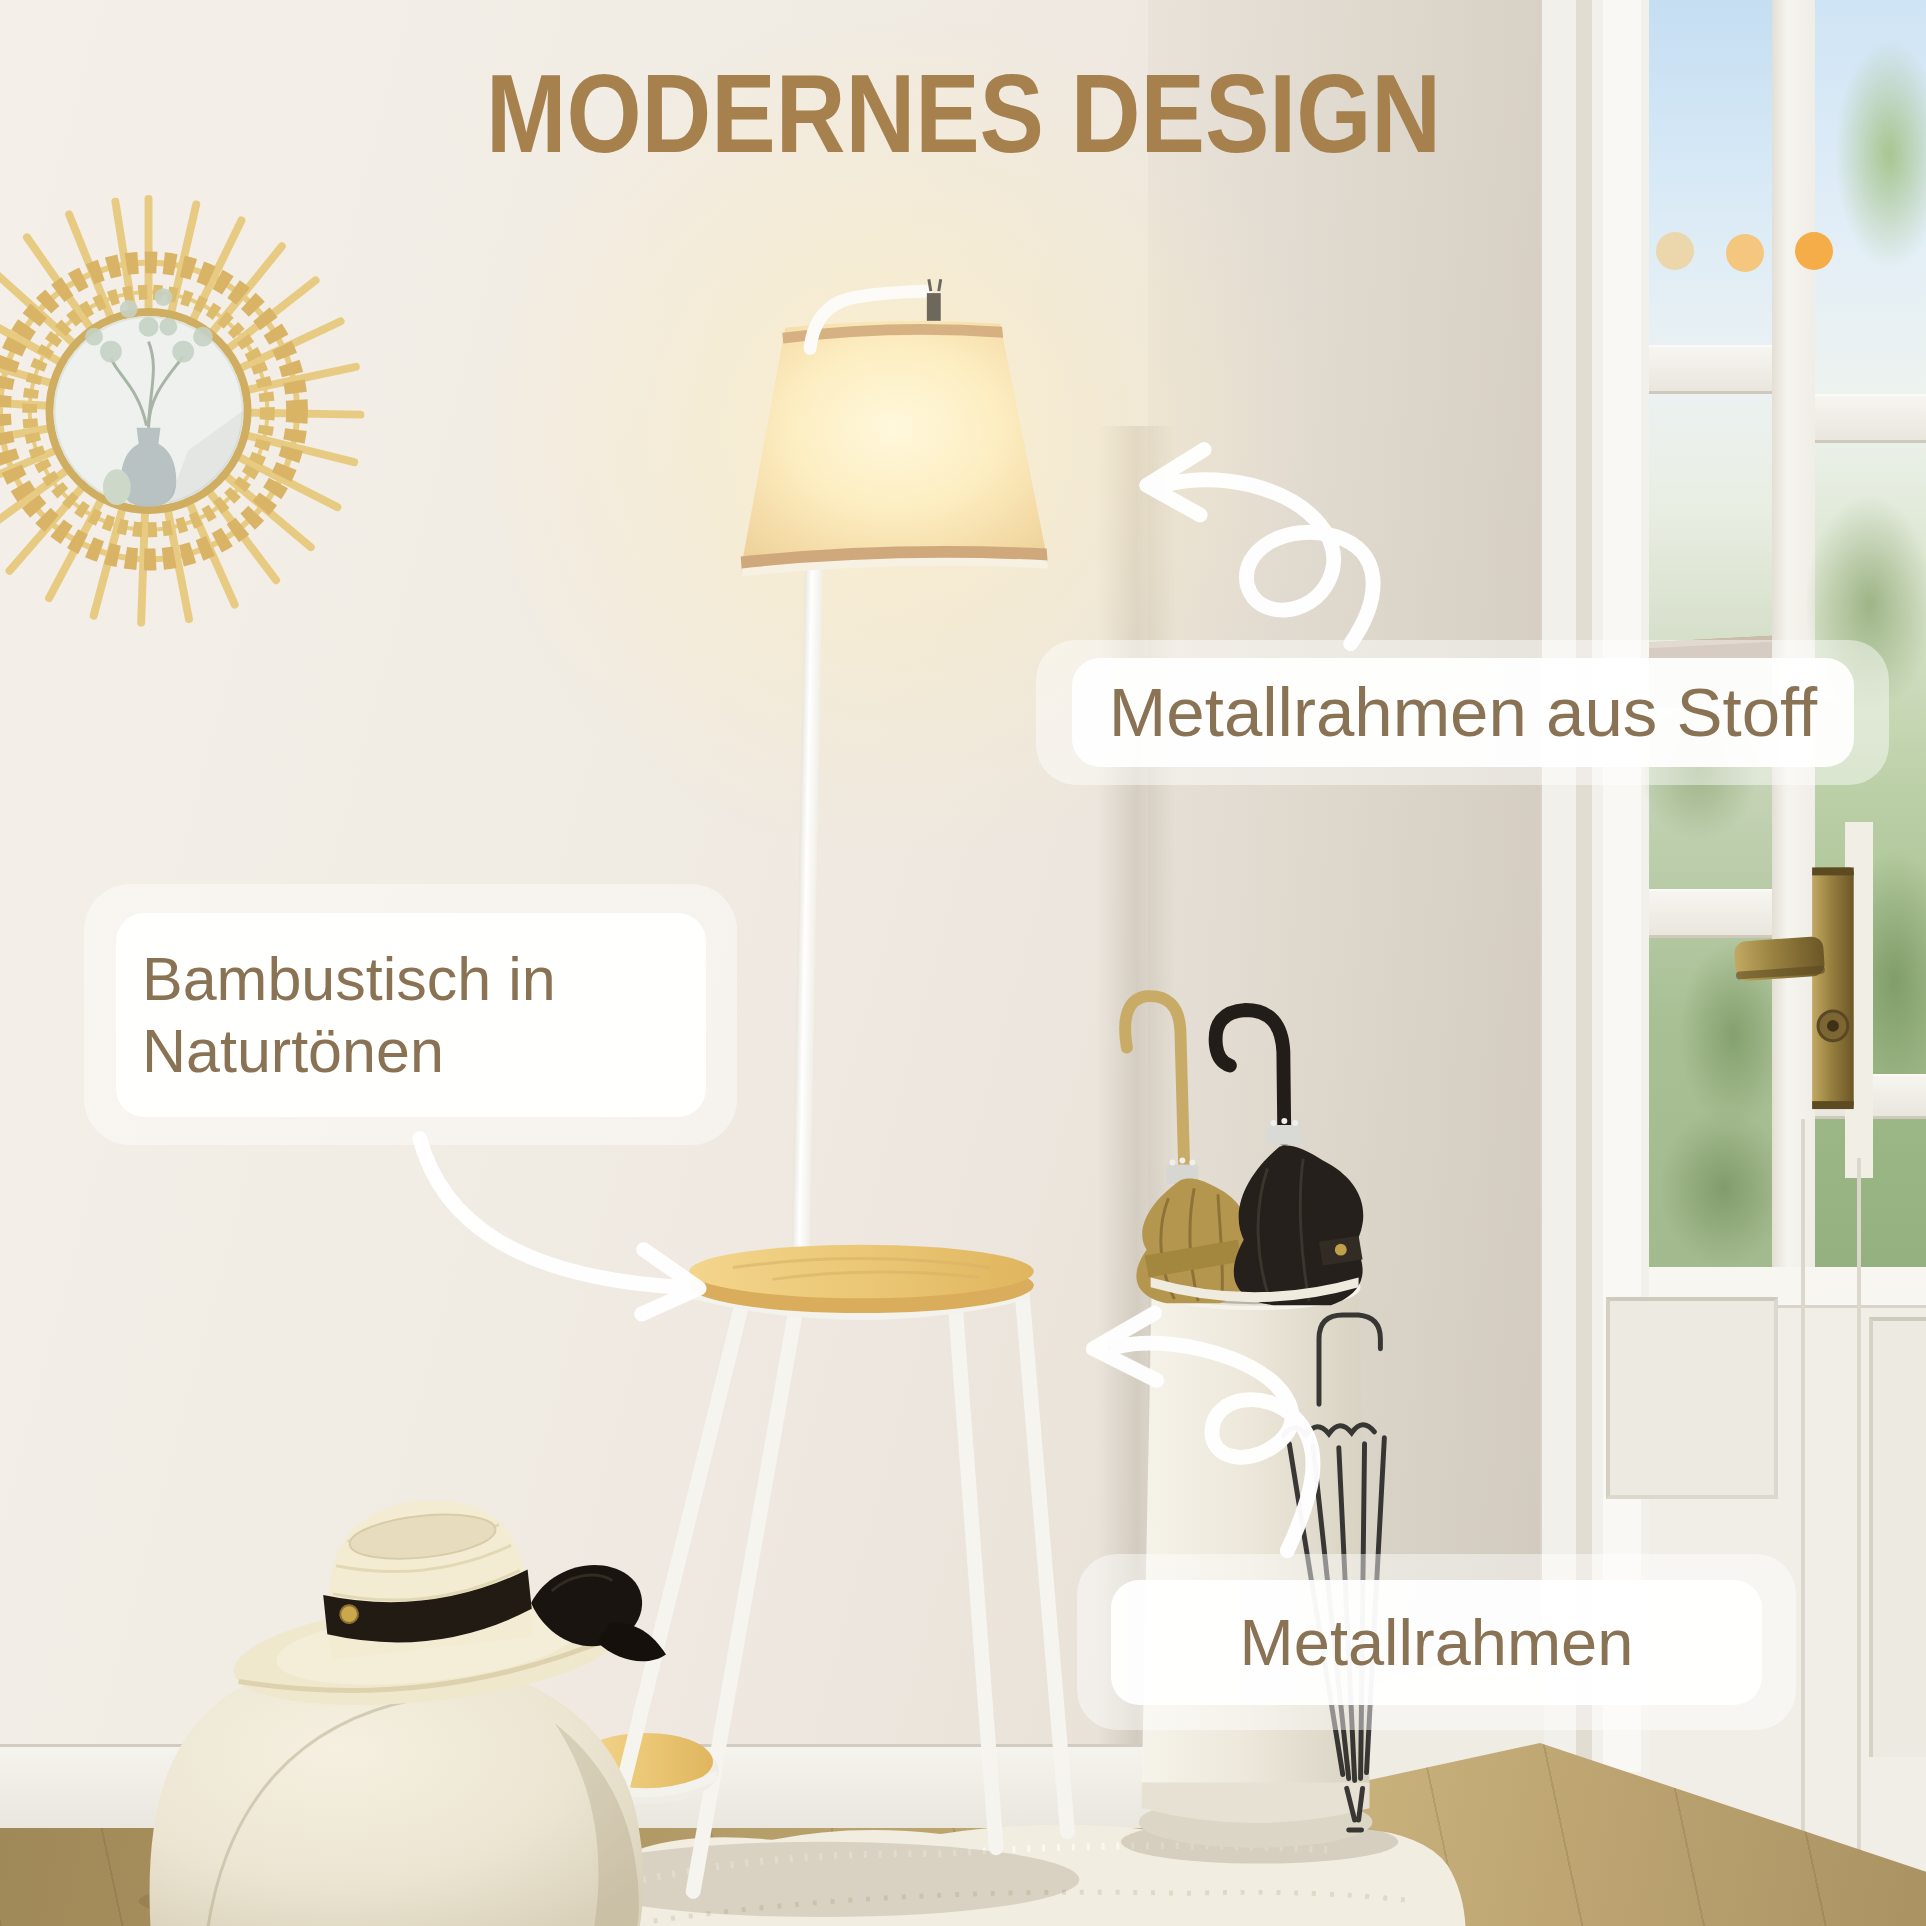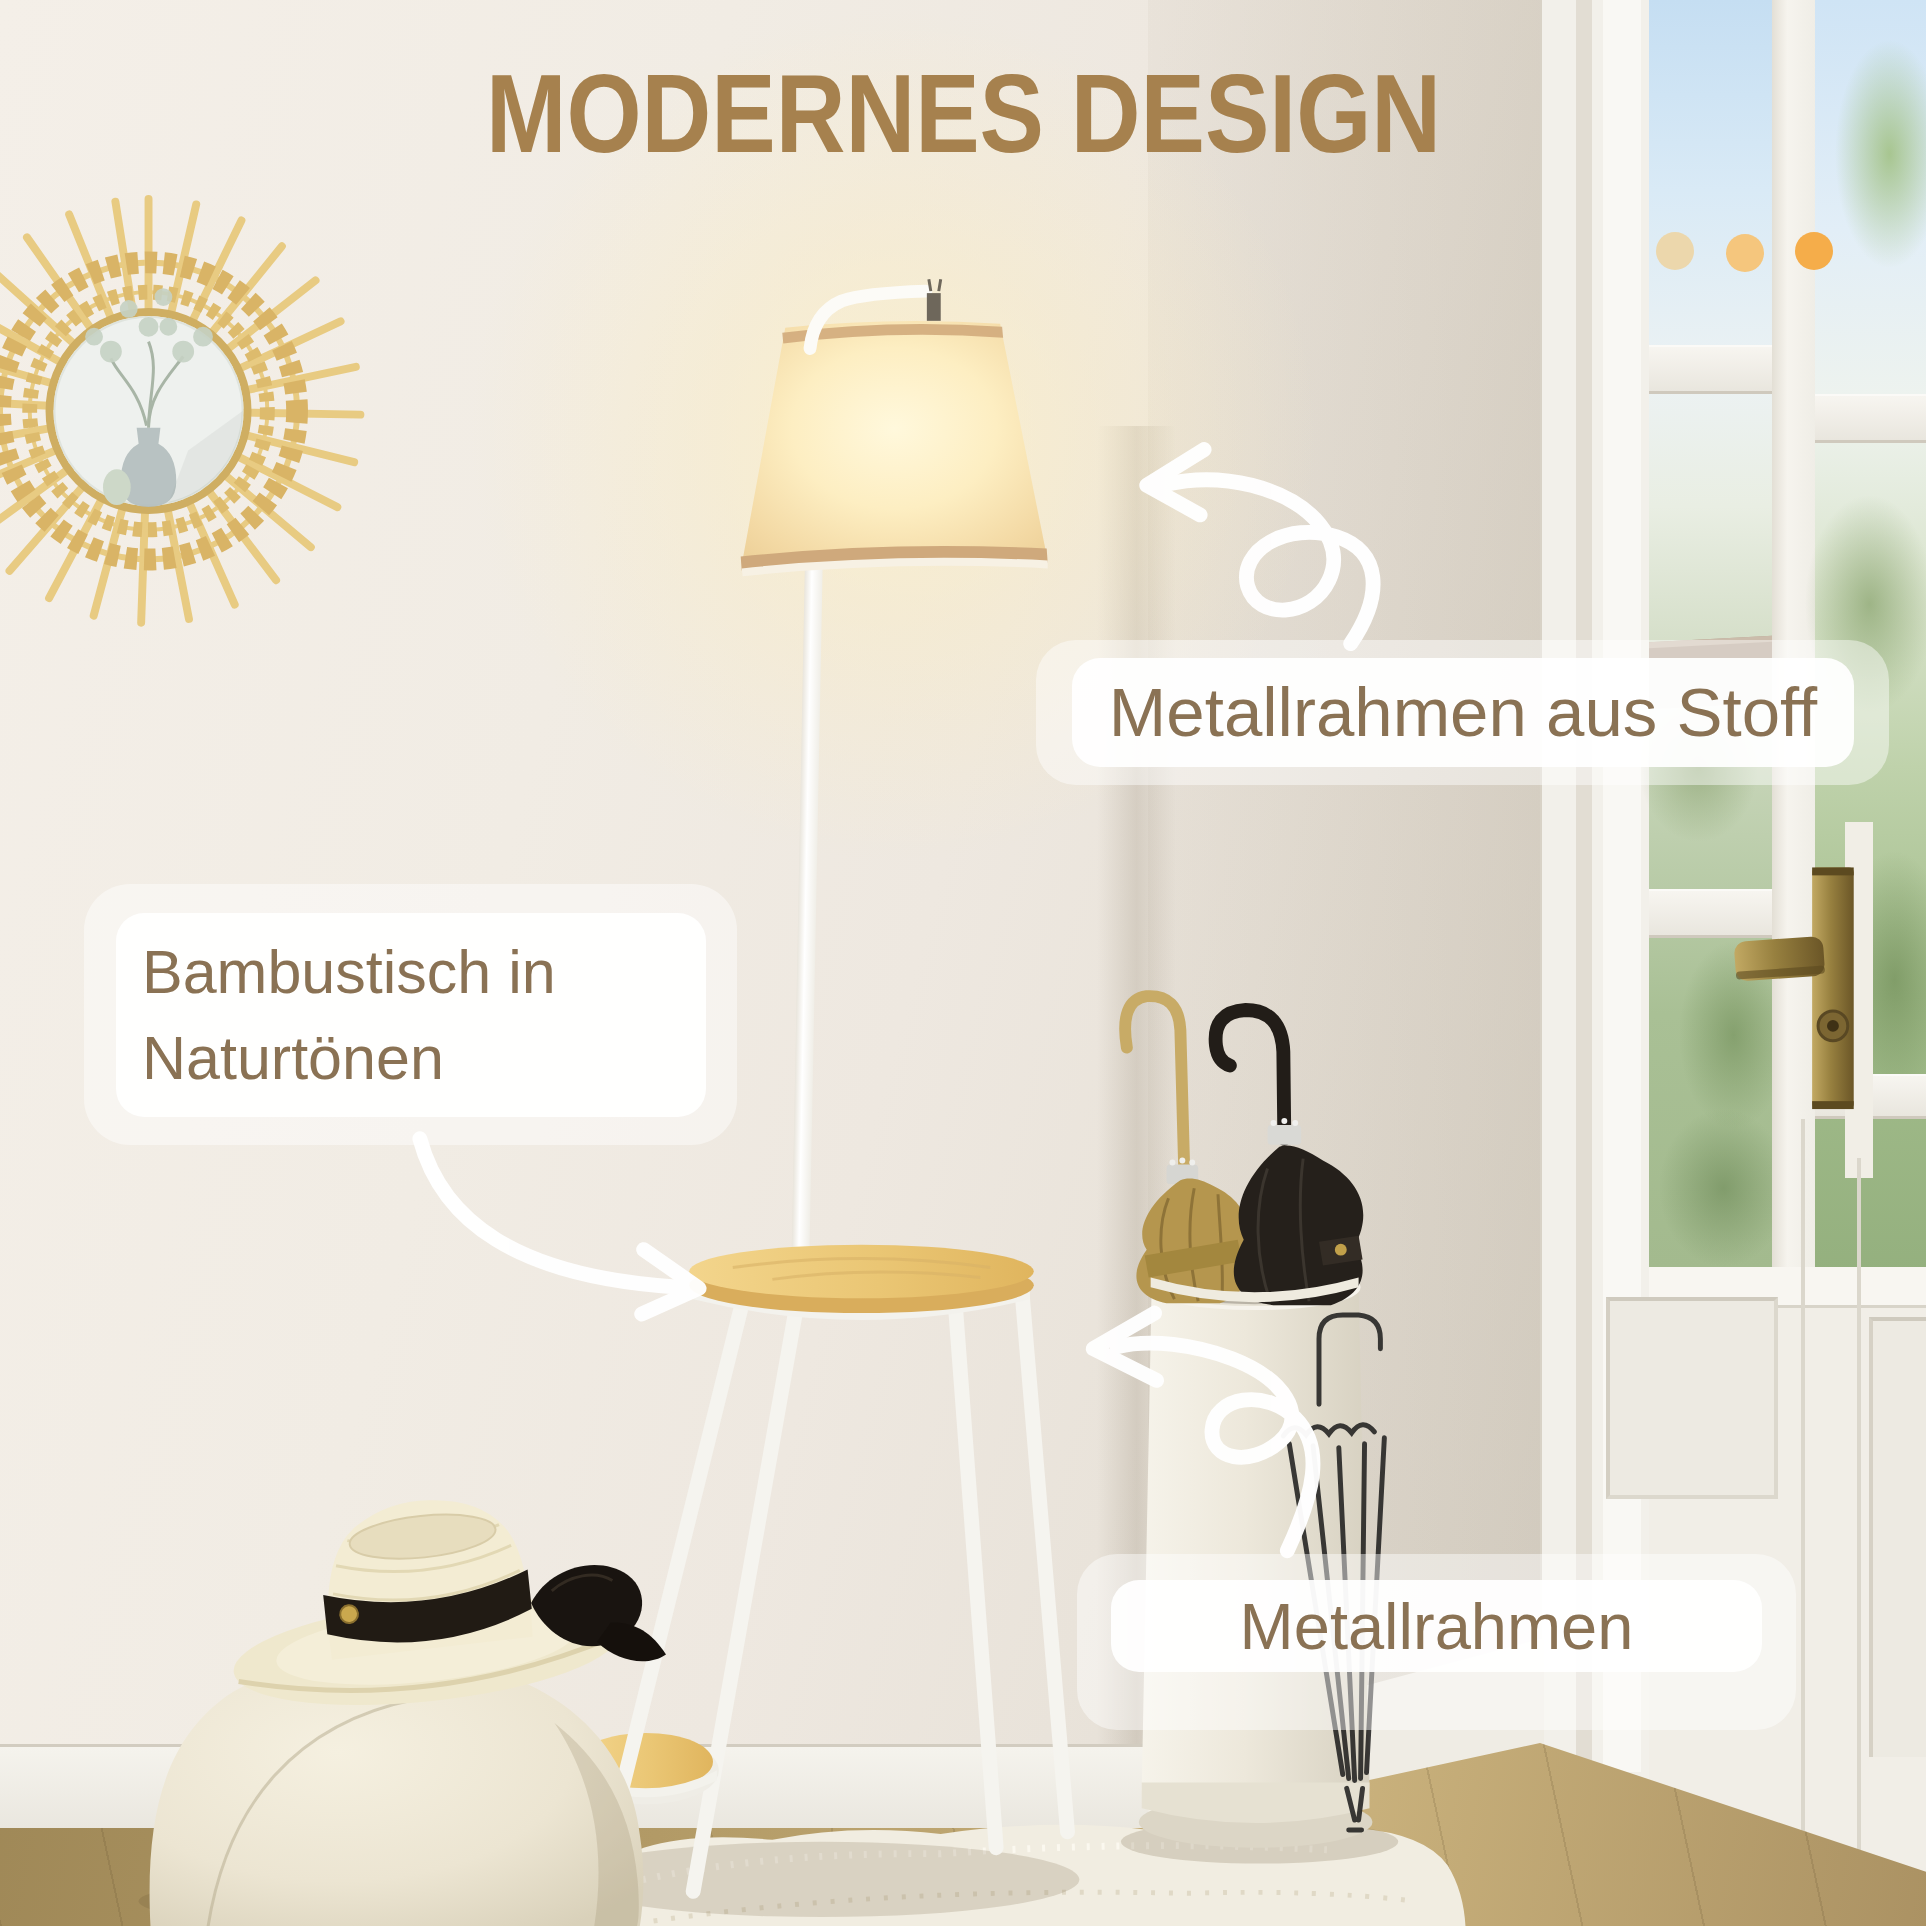--- a/index.html
+++ b/index.html
@@ -52,25 +52,25 @@
     font-size:111px;font-weight:800;letter-spacing:0px;color:var(--c-title,#a6814e);
     transform:scaleX(.87);transform-origin:center;white-space:nowrap;}
   .dot{border-radius:50%;width:38px;height:38px;}
 
   .callout-outer{background:rgba(255,255,255,.45);border-radius:40px;}
   .callout-inner{position:absolute;background:rgba(255,255,255,.93);border-radius:28px;
     display:flex;align-items:center;color:var(--c-label_text,#8a7254);}
   .co-lamp{left:1036px;top:640px;width:853px;height:145px;}
   .ci-lamp{left:36px;top:18px;width:782px;height:109px;justify-content:center;font-size:69px;}
   .co-table{left:84px;top:884px;width:653px;height:261px;border-radius:46px;}
-  .ci-table{left:32px;top:29px;width:590px;height:204px;font-size:61px;line-height:86px;
+  .ci-table{left:32px;top:29px;width:590px;height:204px;font-size:61px;line-height:72px;
     padding-left:26px;box-sizing:border-box;}
   .ci-table span{width:475px;}
   .co-frame{left:1077px;top:1554px;width:719px;height:176px;}
-  .ci-frame{left:34px;top:26px;width:651px;height:92px;justify-content:center;font-size:65px;}
+  .ci-frame{left:34px;top:26px;width:651px;height:125px;justify-content:center;font-size:65px;}
 
   svg.scene-art{position:absolute;left:0;top:0;width:1927px;height:1927px;}
   .layer-ui{z-index:5;}
   .layer-art{z-index:3;}
   .layer-scene{z-index:1;}
 </style>
 </head>
 <body>
 
 <div class="stage">

